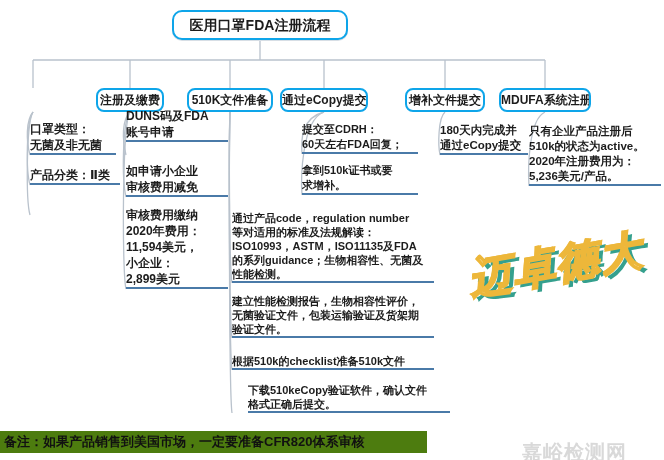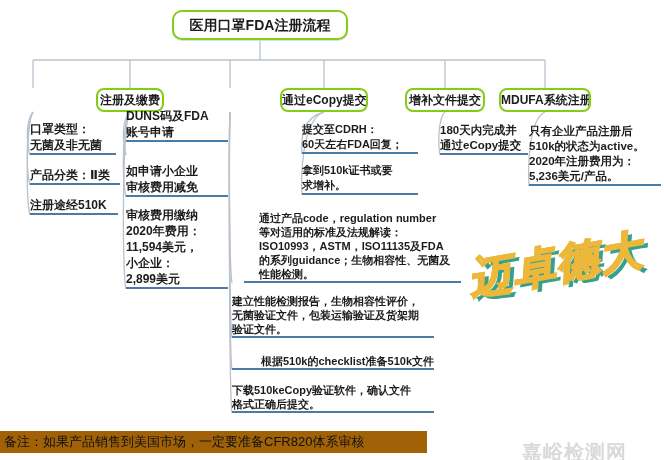--- a/index.html
+++ b/index.html
@@ -5,37 +5,37 @@
   html,body{margin:0;padding:0;background:#ffffff;}
   .canvas{
     position:relative;width:664px;height:460px;overflow:hidden;
     background:#ffffff;
     font-family:"Liberation Sans","DejaVu Sans",sans-serif;
     color:#1c1c1c;
   }
   svg.wires{position:absolute;left:0;top:0;z-index:1;}
   .node{
     position:absolute;z-index:2;box-sizing:border-box;
-    background:#ffffff;border:2px solid #84cc16;border-radius:8px;
+    background:#ffffff;border:2px solid #0ea5e9;border-radius:8px;
     text-align:center;font-weight:700;white-space:nowrap;overflow:hidden;
   }
   .title-node{font-size:14px;line-height:26px;border-radius:10px;box-shadow:0 1px 0 #d7dee5;}
   .branch-node{font-size:12px;line-height:20px;height:24px;top:88px;}
   .child{
     position:absolute;z-index:2;box-sizing:content-box;
     font-size:12px;line-height:16px;font-weight:600;
     white-space:pre-line;border-bottom:2px solid #4a7aa8;
     overflow:hidden;
   }
   .c3{font-size:11px;line-height:14px;}
   .c4{font-size:11px;line-height:15px;}
   .c56{font-size:11.5px;line-height:15px;}
   .note-bar{
     position:absolute;left:0;top:431px;width:427px;height:22px;z-index:3;
-    background:#a16207;color:#111111;font-weight:400;font-size:13px;
+    background:#4d7c0f;color:#111111;font-weight:700;font-size:13px;
     line-height:22px;padding-left:4px;box-sizing:border-box;white-space:nowrap;overflow:hidden;
   }
   .brand-mark{
     position:absolute;left:468px;top:234px;width:210px;z-index:4;
     transform:rotate(-10deg);
     font-size:42px;font-weight:700;font-style:italic;letter-spacing:2px;
     color:#ffffff;-webkit-text-stroke:2px #edb73a;
     text-shadow:4px 4px 0 #35a08e,-1px -1px 0 #edb73a;
     white-space:nowrap;
   }
@@ -81,49 +81,49 @@
 
       <path d="M445,112 C438,118 438,145 440,155"></path>
 
       <path d="M545,112 C528,120 528,170 529,186"></path>
     </g>
   </svg>
 
   <div class="node title-node" style="left:172px;top:10px;width:176px;height:30px;">医用口罩FDA注册流程</div>
 
   <div class="node branch-node" style="left:96px;width:68px;text-align:center;">注册及缴费</div>
+  <div class="node branch-node" style="left:187px;width:86px;">510K文件准备</div>
   <div class="node branch-node" style="left:280px;width:88px;">通过eCopy提交</div>
   <div class="node branch-node" style="left:405px;width:80px;">增补文件提交</div>
   <div class="node branch-node" style="left:499px;width:92px;">MDUFA系统注册</div>
 
   <div class="child" style="left:30px;top:121px;width:86px;height:32px;">口罩类型：
 无菌及非无菌</div>
   <div class="child" style="left:30px;top:167px;width:90px;height:16px;">产品分类：Ⅱ类</div>
-  <div class="child" style="left:30px;top:197px;width:88px;height:16px;">注册途经510K</div>
 
   <div class="child" style="left:126px;top:108px;width:102px;height:32px;">DUNS码及FDA
 账号申请</div>
   <div class="child" style="left:126px;top:163px;width:102px;height:32px;">如申请小企业
 审核费用减免</div>
   <div class="child" style="left:126px;top:207px;width:102px;height:80px;">审核费用缴纳
 2020年费用：
 11,594美元，
 小企业：
 2,899美元</div>
 
-  <div class="child c3" style="left:244px;top:211px;width:202px;height:70px;padding-left:15px;">通过产品code，regulation number
+  <div class="child c3" style="left:232px;top:211px;width:202px;height:70px;">通过产品code，regulation number
 等对适用的标准及法规解读：
 ISO10993，ASTM，ISO11135及FDA
 的系列guidance；生物相容性、无菌及
 性能检测。</div>
   <div class="child c3" style="left:232px;top:294px;width:202px;height:42px;">建立性能检测报告，生物相容性评价，
 无菌验证文件，包装运输验证及货架期
 验证文件。</div>
-  <div class="child c3" style="left:232px;top:354px;width:202px;height:14px;text-align:right;">根据510k的checklist准备510k文件</div>
-  <div class="child c3" style="left:232px;top:383px;width:202px;height:28px;">下载510keCopy验证软件，确认文件
+  <div class="child c3" style="left:232px;top:354px;width:202px;height:14px;">根据510k的checklist准备510k文件</div>
+  <div class="child c3" style="left:248px;top:383px;width:202px;height:28px;">下载510keCopy验证软件，确认文件
 格式正确后提交。</div>
 
   <div class="child c4" style="left:302px;top:122px;width:116px;height:30px;">提交至CDRH：
 60天左右FDA回复；</div>
   <div class="child c4" style="left:302px;top:163px;width:116px;height:30px;">拿到510k证书或要
 求增补。</div>
 
   <div class="child c56" style="left:440px;top:123px;width:88px;height:30px;">180天内完成并
 通过eCopy提交</div>
 

